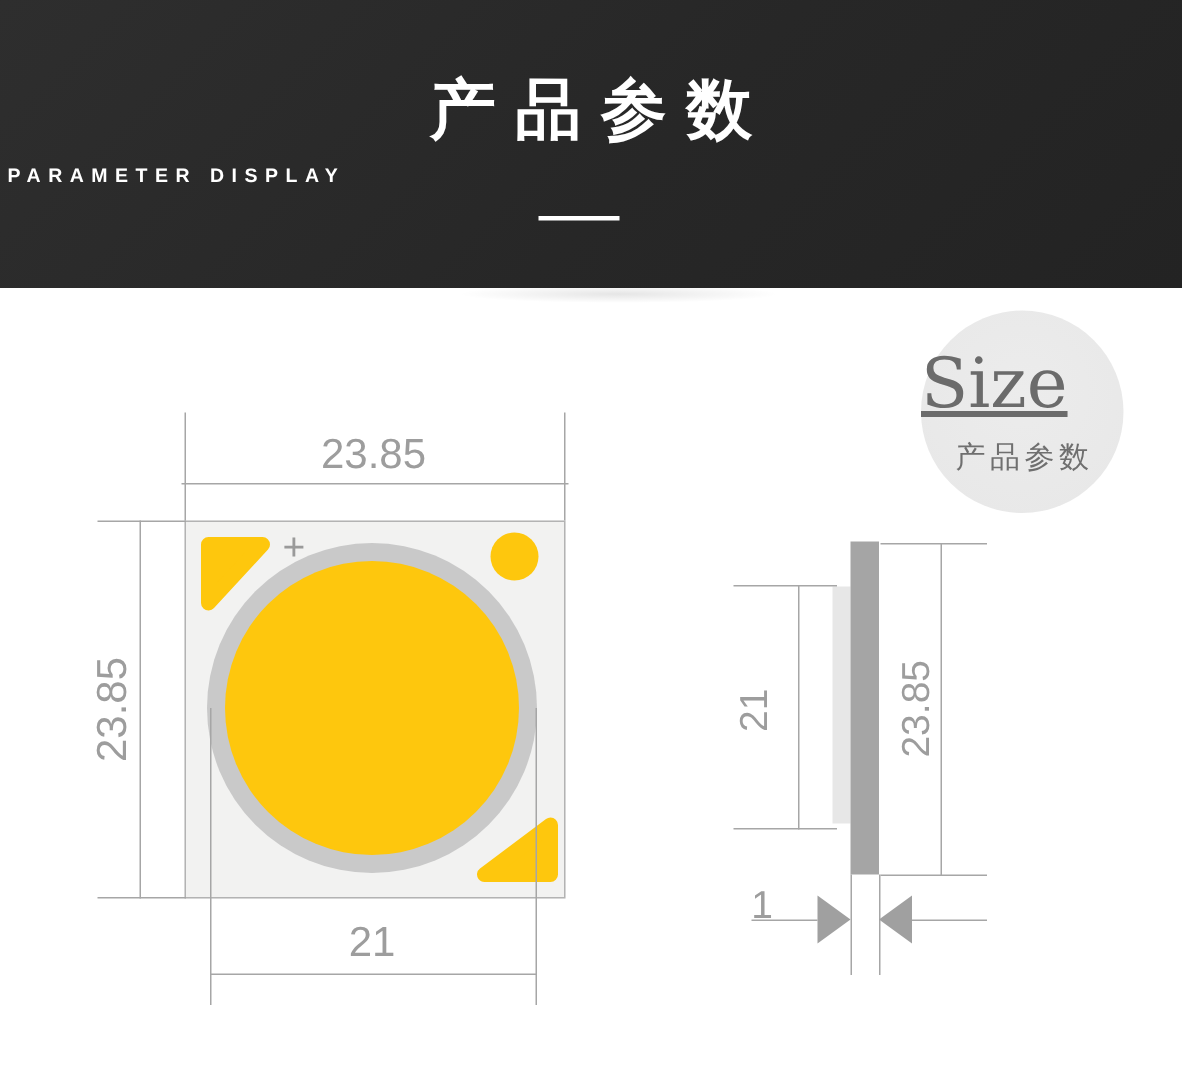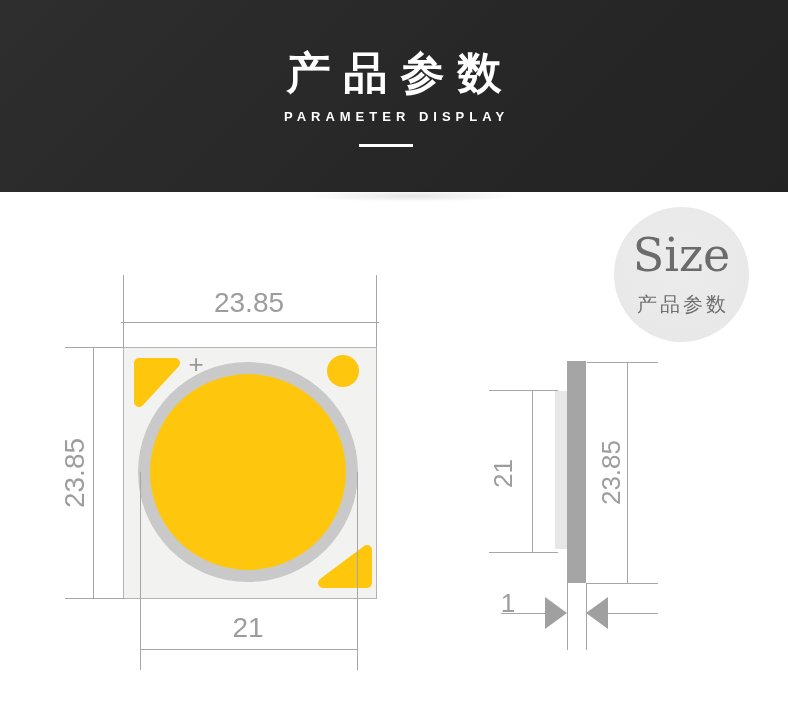--- a/index.html
+++ b/index.html
@@ -4,31 +4,31 @@
 <style>
   html,body{margin:0;padding:0;background:#fff;}
   .page{position:relative;width:788px;height:713px;margin:0 auto;background:#fff;
         font-family:"Liberation Sans","DejaVu Sans",sans-serif;overflow:hidden;}
 
   
   .header{position:absolute;left:0;top:0;width:788px;height:192px;
           background:linear-gradient(135deg,#2e2e2e 0%,#272727 55%,#232323 100%);}
   .header-title{position:absolute;left:0;top:44px;width:100%;text-align:center;
                 color:#fff;font-size:44px;font-weight:600;letter-spacing:13px;text-indent:13px;}
-  .header-sub{position:absolute;left:0;top:109px;width:100%;text-align:center;
+  .header-sub{position:absolute;left:0;top:109px;width:100%;
               color:#fff;font-size:13px;font-weight:700;letter-spacing:5px;text-indent:5px;}
   .header-underline{position:absolute;left:359px;top:144px;width:54px;height:3px;background:#fff;}
   .header-shadow{position:absolute;left:305px;top:190px;width:215px;height:12px;border-radius:50%;
                  background:radial-gradient(ellipse at center,rgba(0,0,0,0.10),rgba(0,0,0,0) 70%);}
 
   
   .size-badge{position:absolute;left:614px;top:207px;width:135px;height:135px;border-radius:50%;
               background:radial-gradient(circle at 50% 40%,#ececec,#e7e7e7);}
-  .size-title{position:absolute;left:0;top:24px;width:100%;text-align:center;color:#6b6b6b;
-              font-family:"DejaVu Serif","Liberation Serif",serif;font-size:46px;line-height:48px;}
+  .size-title{position:absolute;left:0;top:24px;width:100%;color:#6b6b6b;
+              font-family:"DejaVu Serif","Liberation Serif",serif;font-size:46px;line-height:48px;text-decoration:underline;}
   .size-sub{position:absolute;left:0;top:84px;width:100%;text-align:center;color:#6f6f6f;
             font-size:20px;letter-spacing:3px;text-indent:3px;}
 
   
   .hline{position:absolute;height:1px;background:#a6a6a6;}
   .vline{position:absolute;width:1px;background:#a6a6a6;}
   .dim-label{position:absolute;color:#9d9d9d;font-size:28px;font-weight:400;text-align:center;}
   .dim-label-sm{position:absolute;color:#9d9d9d;font-size:26px;font-weight:400;text-align:center;}
   .rot{transform:rotate(-90deg);}
 

